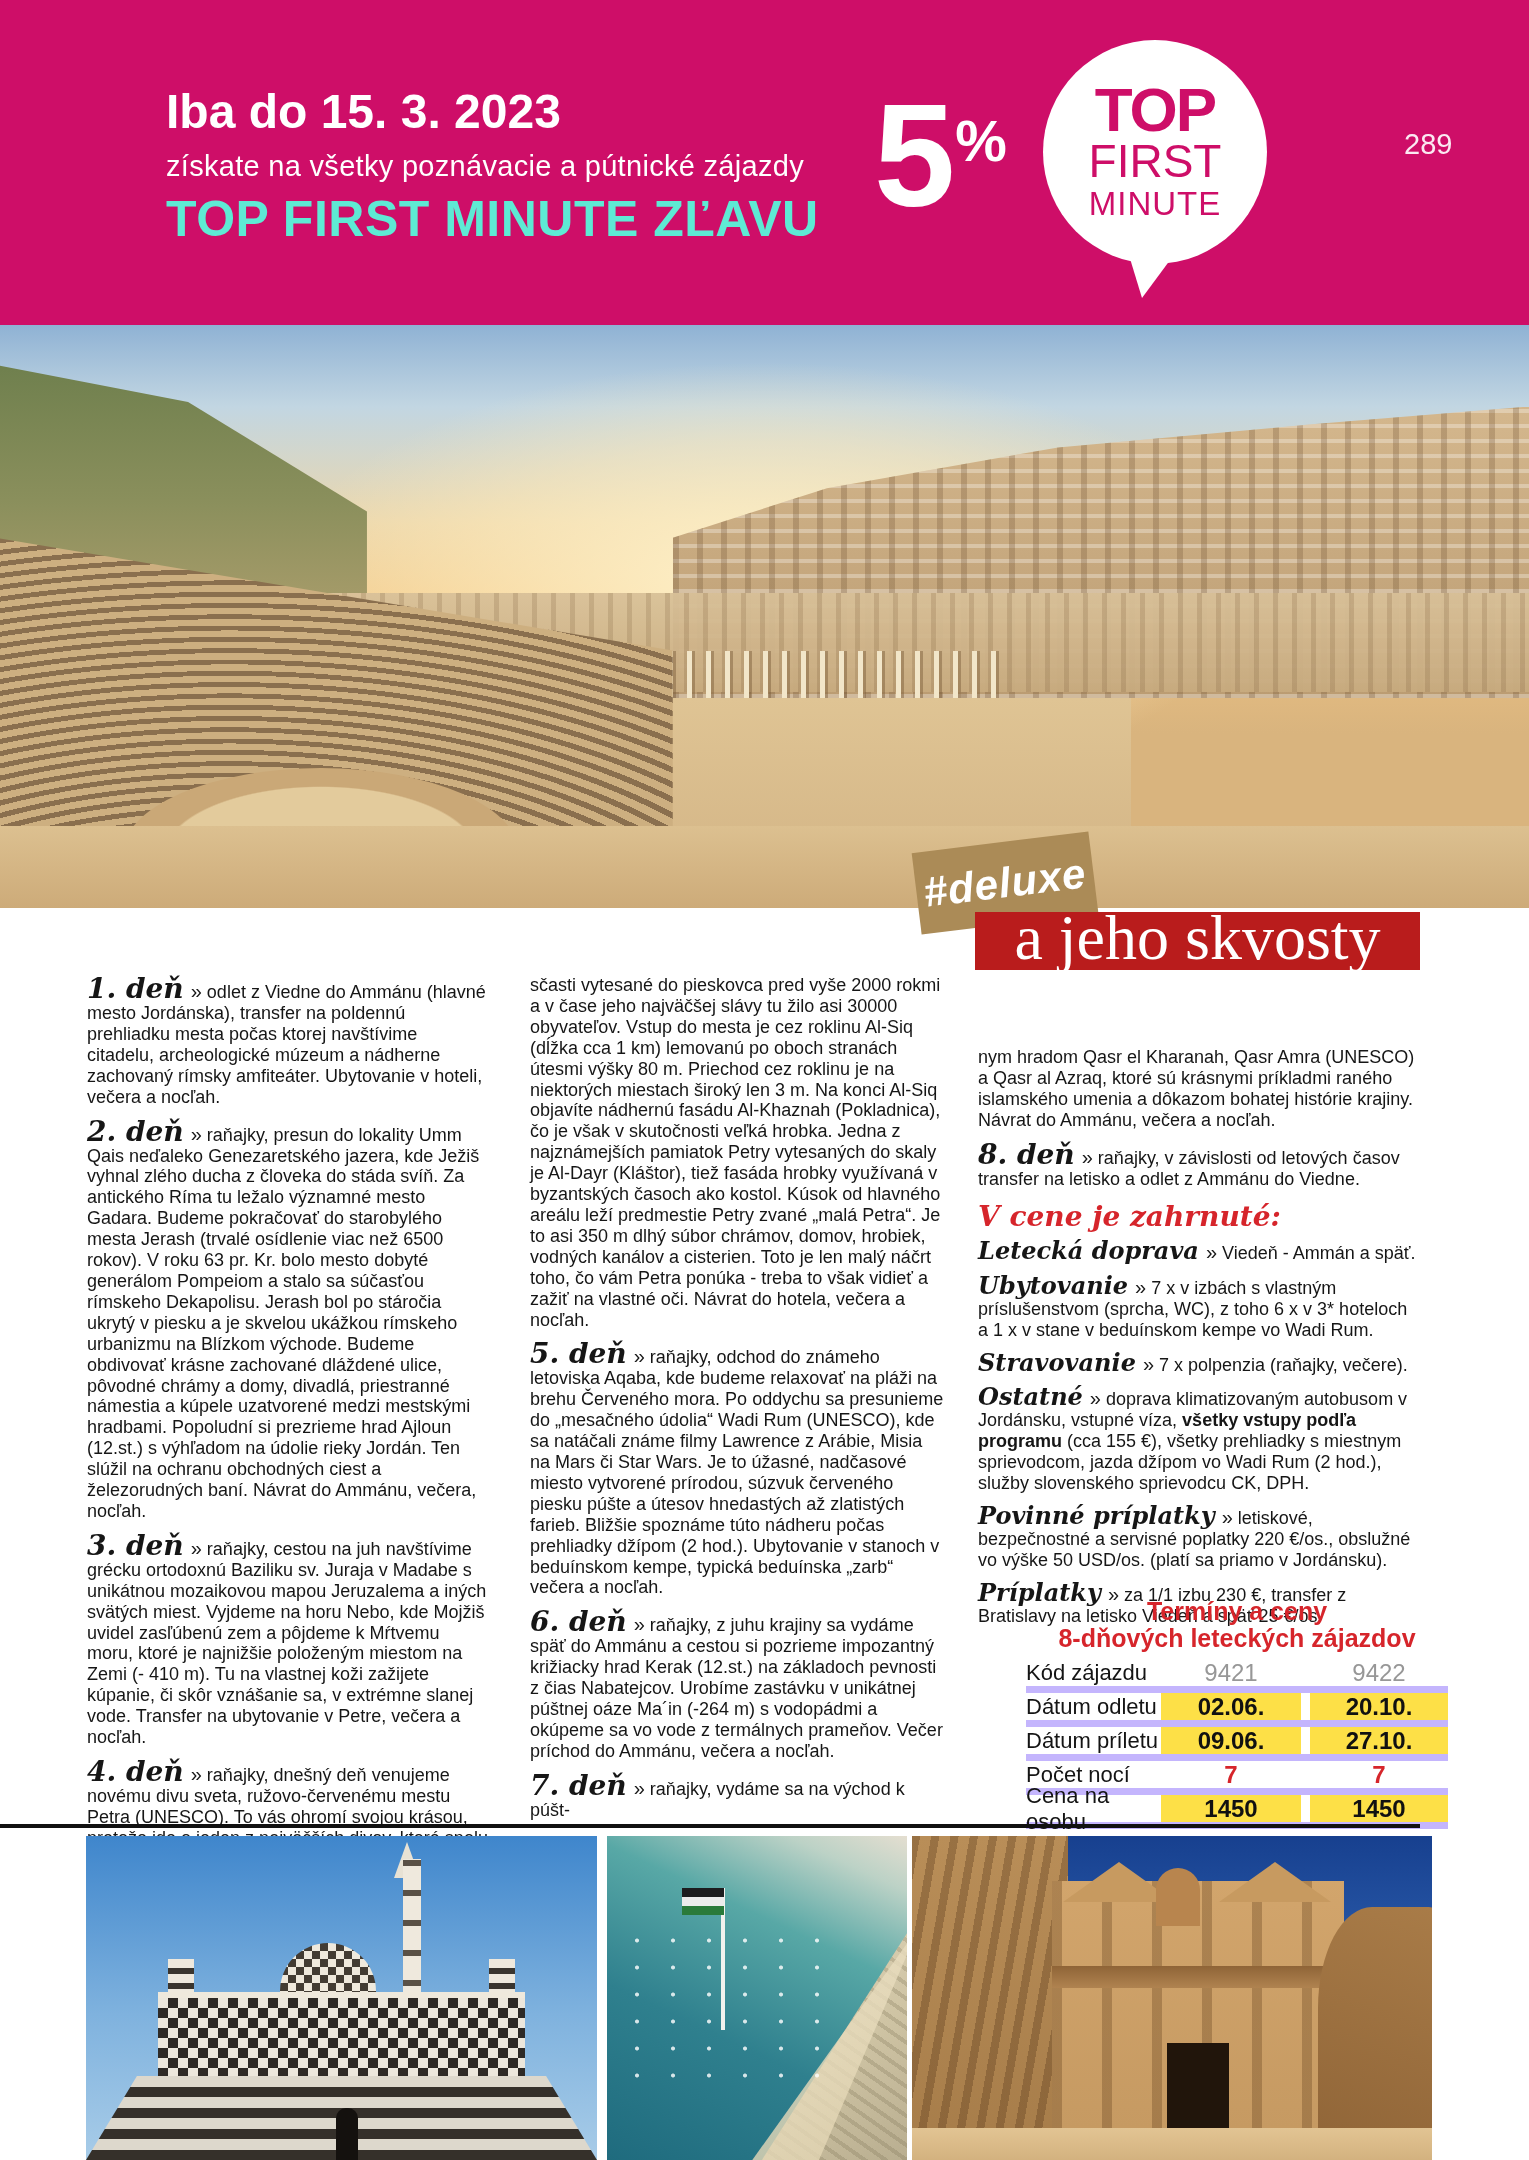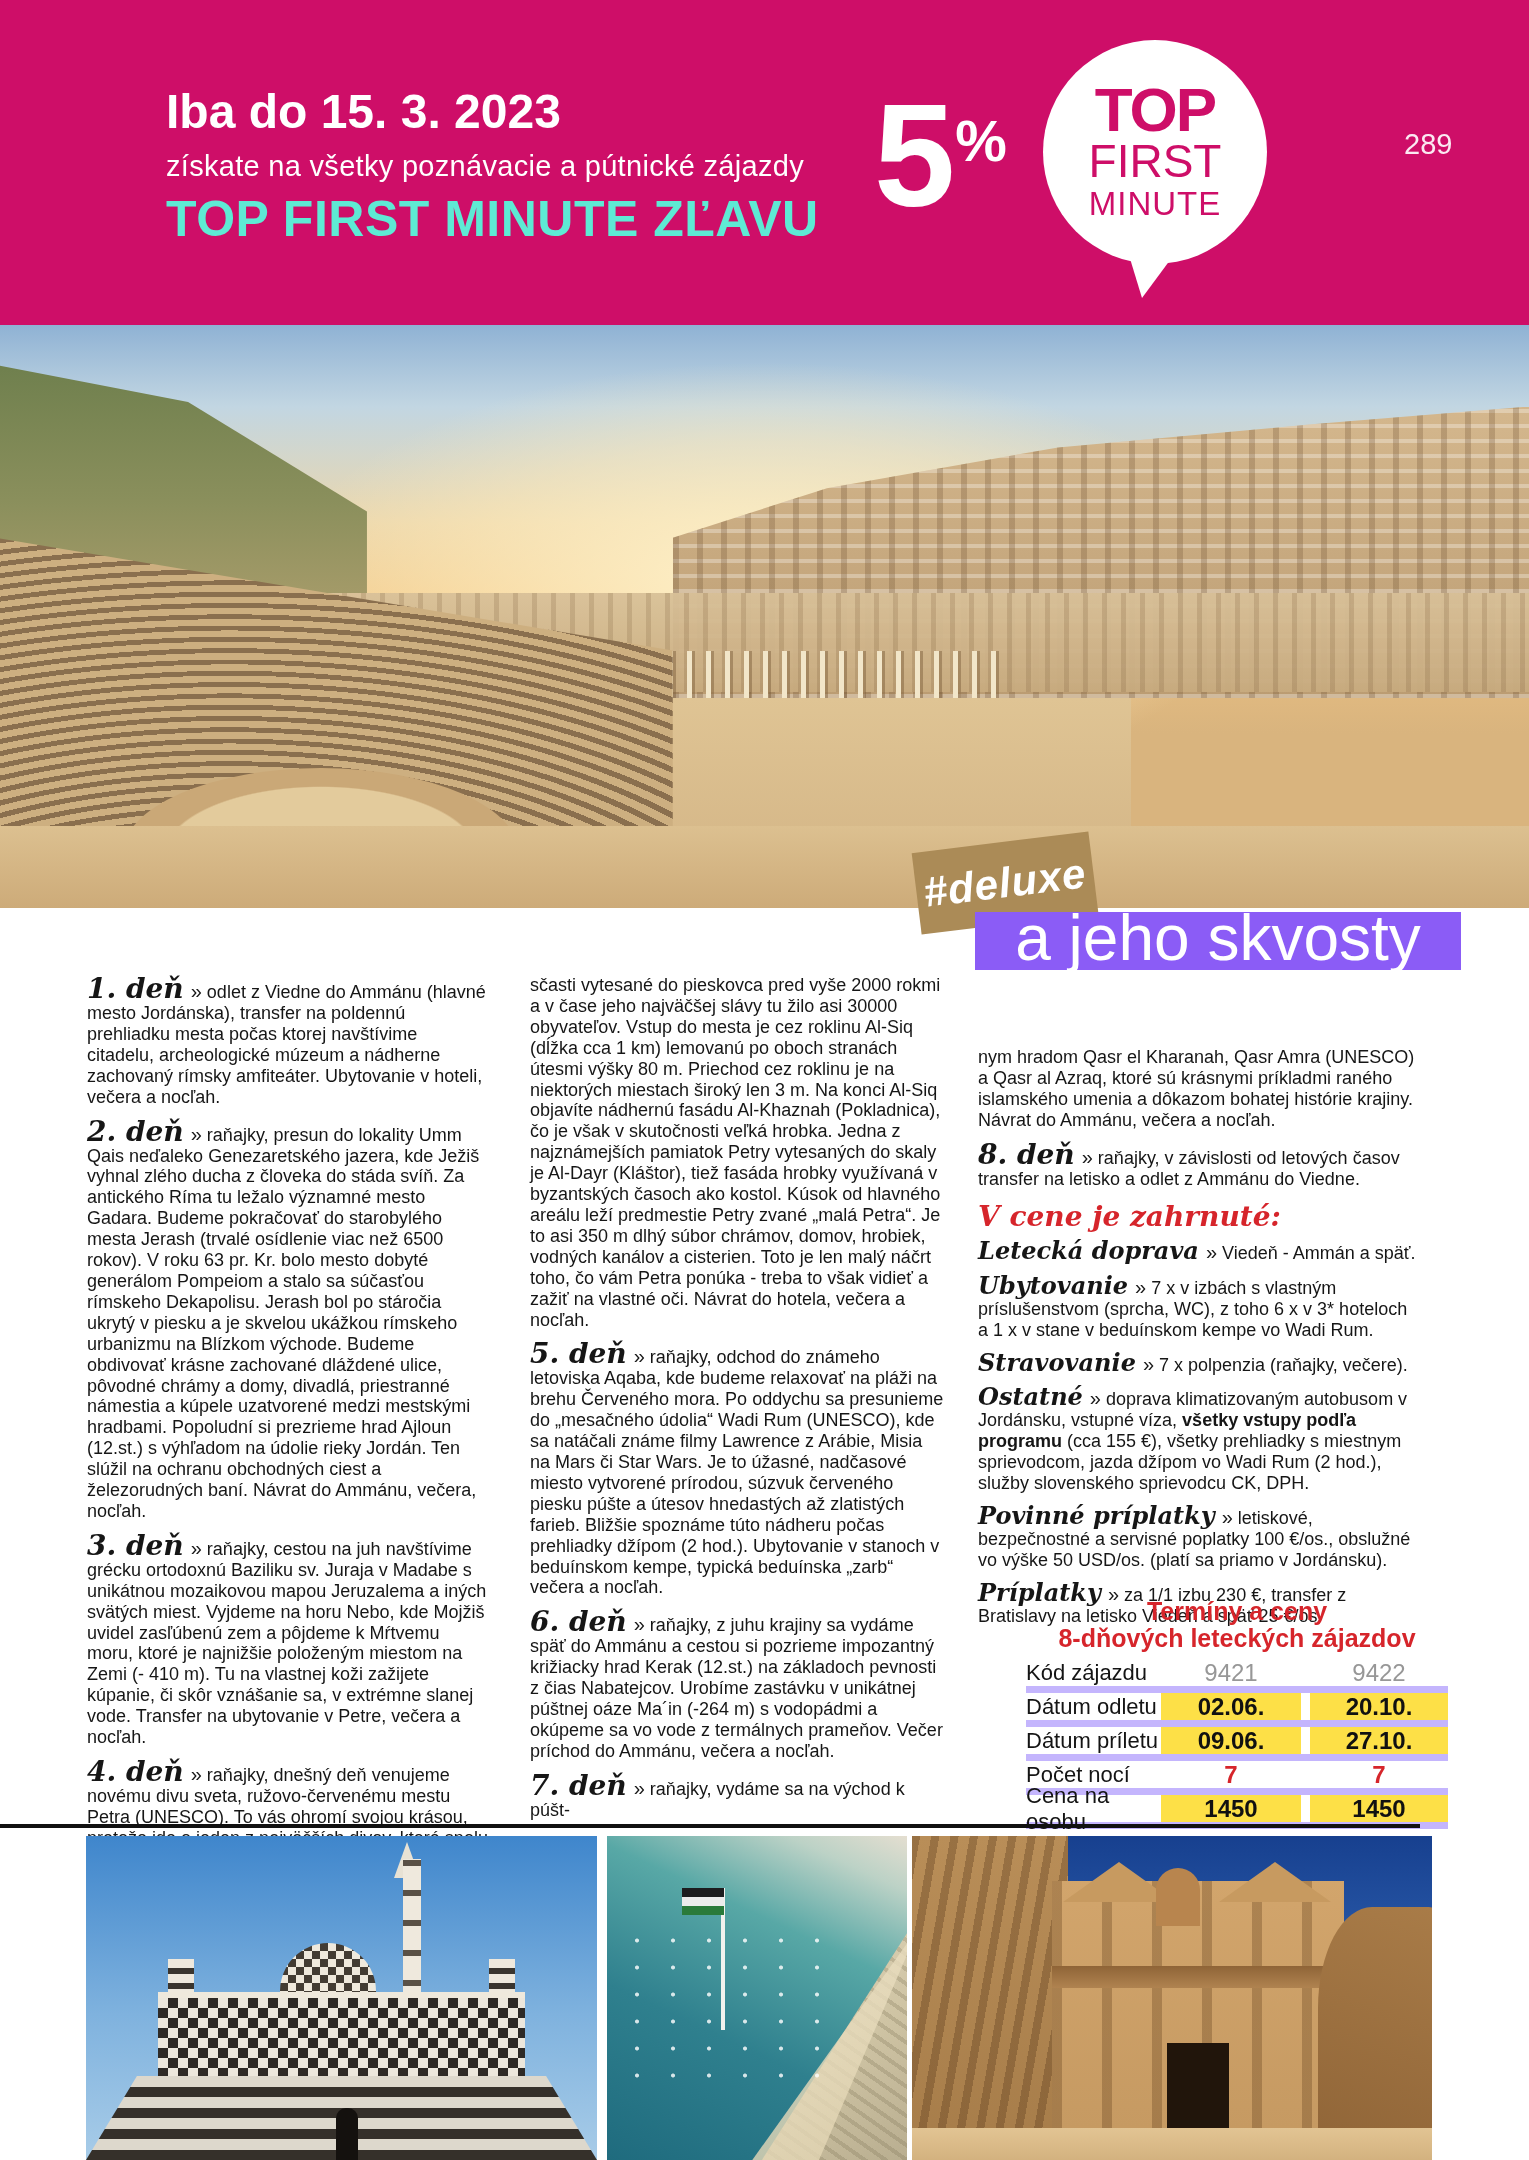--- a/index.html
+++ b/index.html
@@ -52,22 +52,22 @@
         background:radial-gradient(ellipse,#e3cb9c 0 55%,#caa877 56% 100%);}
   .hero-ground{position:absolute;left:0;bottom:0;width:100%;height:14%;
         background:linear-gradient(180deg,#dcc090,#cdab79);}
 
   
   .tag-deluxe{position:absolute;left:916px;top:842px;width:178px;height:82px;background:#ab8b57;
         transform:rotate(-7deg);display:flex;align-items:center;justify-content:center;
         color:#fff;font-weight:bold;font-style:italic;font-size:42px;letter-spacing:1px;}
   .title-l1{position:absolute;left:1089px;top:868px;width:331px;height:44px;background:#c44560;
         color:#fff;font-family:"DejaVu Serif",serif;font-size:52px;line-height:42px;text-align:center;}
-  .title-l2{position:absolute;left:975px;top:912px;width:486px;height:58px;background:#8b5cf6;
-        color:#fff;font-family:Liberation Sans, sans-serif;font-size:64px;line-height:52px;text-align:center;}
+  .title-l2{position:absolute;left:975px;top:912px;width:445px;height:58px;background:#b91c1c;
+        color:#fff;font-family:Liberation Serif, serif;font-size:64px;line-height:52px;text-align:center;}
 
   
   .col{position:absolute;font-size:18px;line-height:20.9px;color:#161616;margin-top:47px;}
   .col1{left:87px;top:928px;width:402px;}
   .col2{left:530px;top:928px;width:416px;}
   .col3{left:978px;top:1000px;width:440px;}
   .para{margin:0 0 10px 0;}
   .day{font-family:"DejaVu Serif",serif;font-weight:bold;font-style:italic;font-size:28px;line-height:1;margin-right:7px;}
   .sep{font-size:20px;margin-right:5px;}
   .inc-head{font-family:"DejaVu Serif",serif;font-weight:bold;font-style:italic;font-size:28px;line-height:1.05;
@@ -207,21 +207,21 @@
   <div class="col col3">
     <p class="para">nym hradom Qasr el Kharanah, Qasr Amra (UNESCO) a Qasr al Azraq, ktoré sú krásnymi príkladmi raného islamského umenia a dôkazom bohatej histórie krajiny. Návrat do Ammánu, večera a nocľah.</p>
     <p class="para"><span class="day">8. deň</span><span class="sep">»</span><span>raňajky, v závislosti od letových časov transfer na letisko a odlet z Ammánu do Viedne.</span></p>
 
     <div class="inc-head">V cene je zahrnuté:</div>
 
     <p class="para"><span class="inc-lead">Letecká doprava</span><span class="sep">»</span><span>Viedeň - Ammán a späť.</span></p>
     <p class="para"><span class="inc-lead">Ubytovanie</span><span class="sep">»</span><span>7 x v izbách s vlastným príslušenstvom (sprcha, WC), z toho 6 x v 3* hoteloch a 1 x v stane v beduínskom kempe vo Wadi Rum.</span></p>
     <p class="para"><span class="inc-lead">Stravovanie</span><span class="sep">»</span><span>7 x polpenzia (raňajky, večere).</span></p>
     <p class="para"><span class="inc-lead">Ostatné</span><span class="sep">»</span><span>doprava klimatizovaným autobusom v Jordánsku, vstupné víza, </span><span class="bold-inline">všetky vstupy podľa programu</span><span> (cca 155 €), všetky prehliadky s miestnym sprievodcom, jazda džípom vo Wadi Rum (2 hod.), služby slovenského sprievodcu CK, DPH.</span></p>
-    <p class="para"><span class="inc-lead">Povinné príplatky</span><span class="sep">»</span><span>letiskové, bezpečnostné a servisné poplatky 100 €/os., obslužné vo výške 50 USD/os. (platí sa priamo v Jordánsku).</span></p>
+    <p class="para"><span class="inc-lead">Povinné príplatky</span><span class="sep">»</span><span>letiskové, bezpečnostné a servisné poplatky 220 €/os., obslužné vo výške 50 USD/os. (platí sa priamo v Jordánsku).</span></p>
     <p class="para"><span class="inc-lead">Príplatky</span><span class="sep">»</span><span>za 1/1 izbu 230 €, transfer z Bratislavy na letisko Viedeň a späť 25 €/os.</span></p>
   </div>
 
   <div class="tbl">
     <div class="tbl-title">Termíny a ceny</div>
     <div class="tbl-title">8-dňových leteckých zájazdov</div>
     <div class="tbl-grid">
       <div class="trow">
         <div class="tlbl">Kód zájazdu</div>
         <div class="tcell codeval">9421</div>

